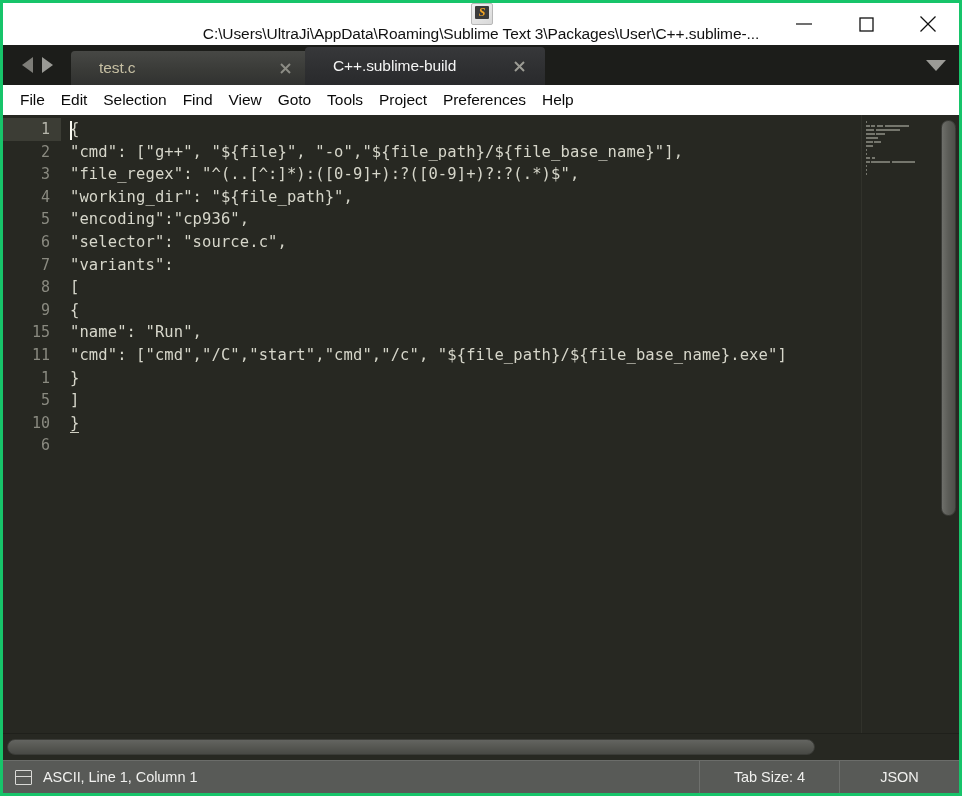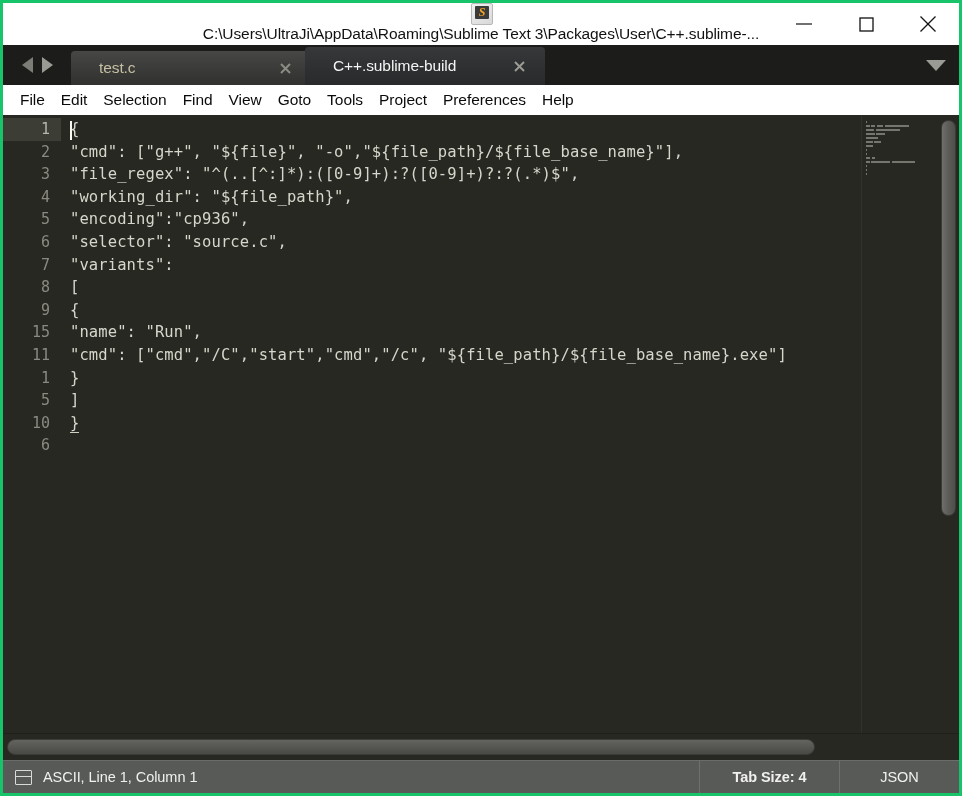--- a/index.html
+++ b/index.html
@@ -371,21 +371,21 @@
     height: 32px;
     display: flex;
     align-items: center;
     justify-content: center;
     border-left: 1px solid #6e706d;
     font-size: 14.5px;
     color: #f0f0ee;
     box-sizing: border-box;
     letter-spacing: -0.05px;
   }
-  #status-tabsize { width: 140px; font-weight: bold; }
+  #status-tabsize { width: 140px; }
   #status-syntax  { width: 120px; }
 </style>
 </head>
 <body>
 
 <div id="window">
 
   <div id="titlebar">
     <div id="app-icon"></div>
     <div id="title-text">C:\Users\UltraJi\AppData\Roaming\Sublime Text 3\Packages\User\C++.sublime-...</div>

